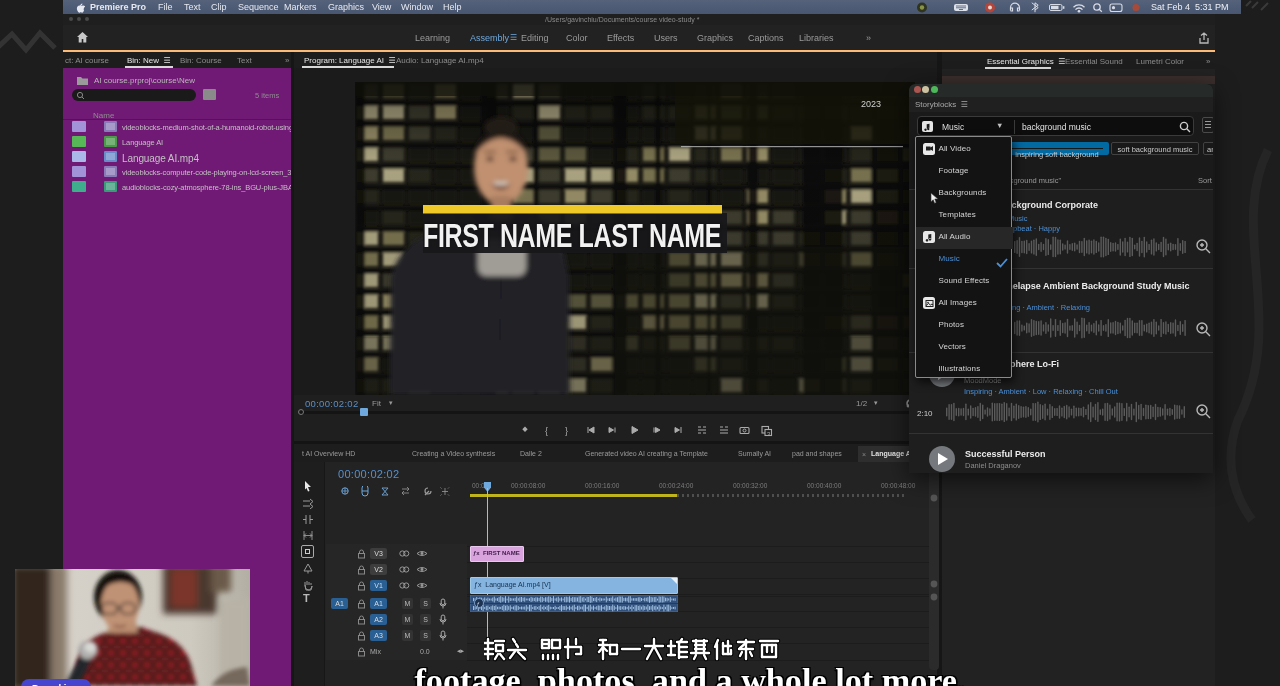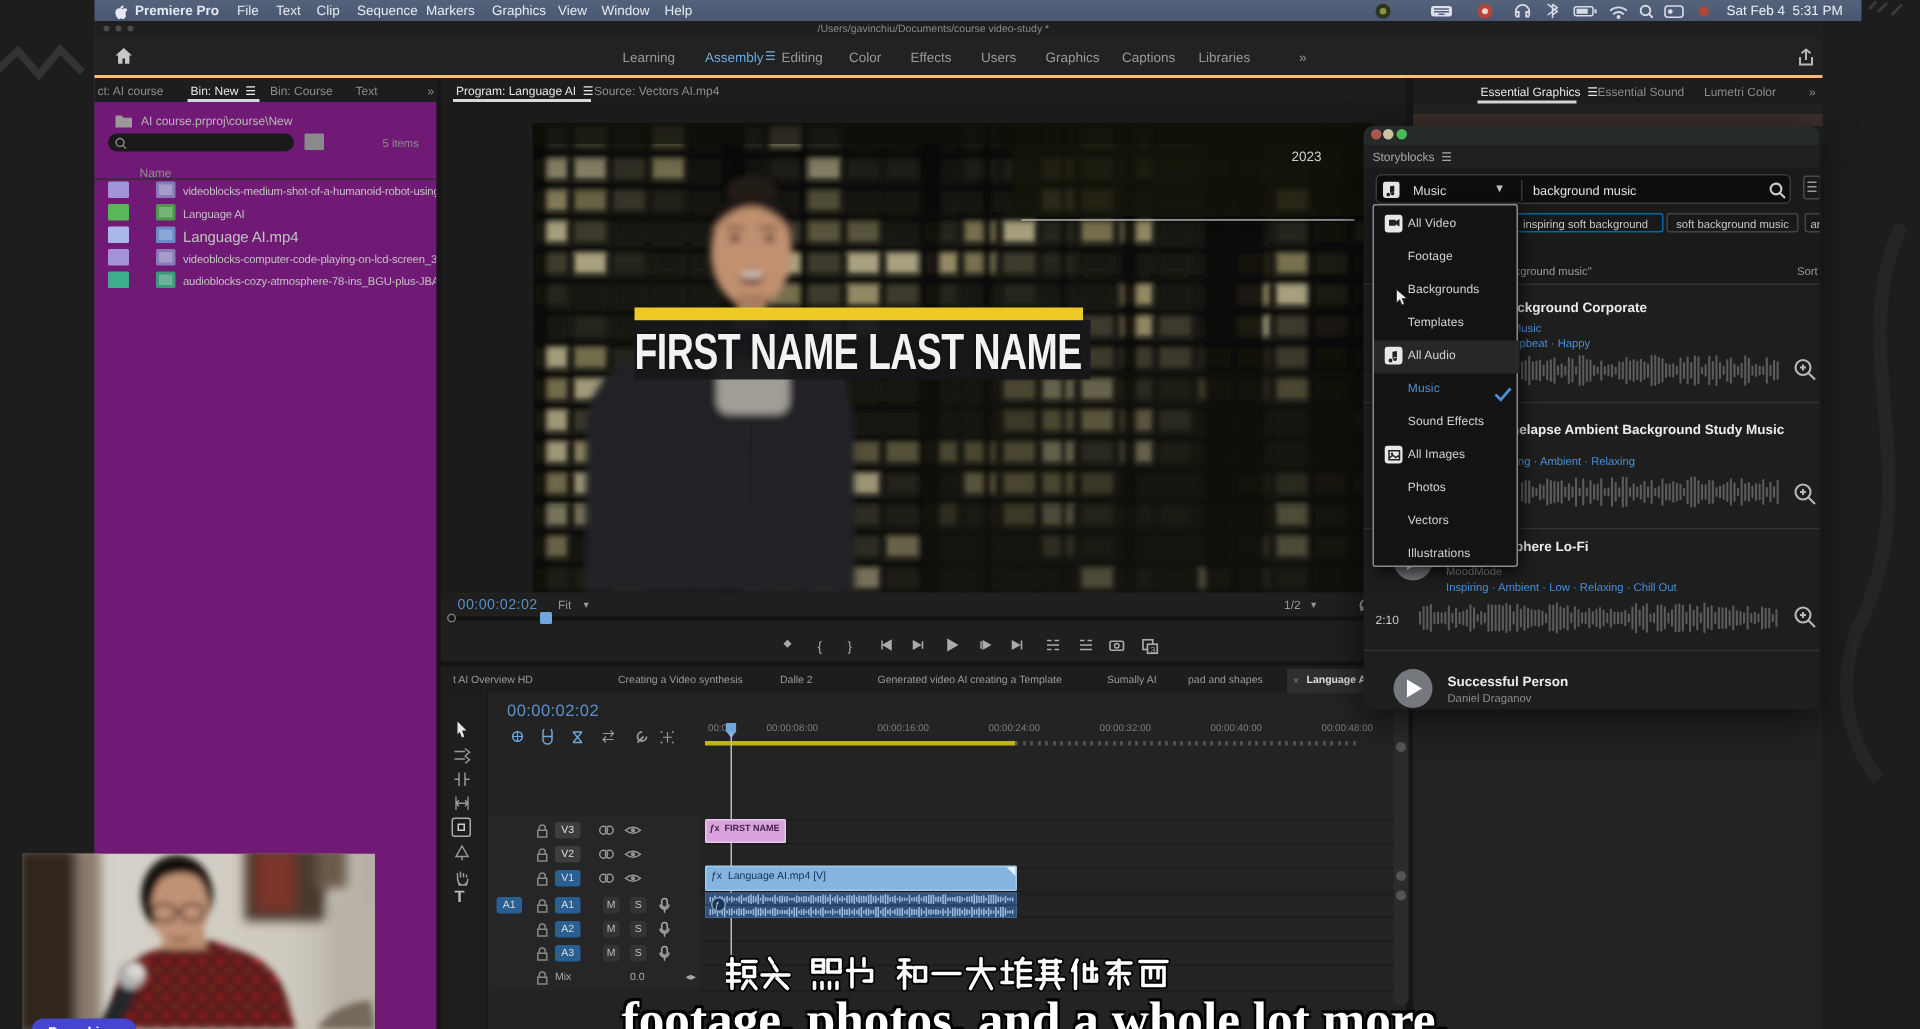--- a/index.html
+++ b/index.html
@@ -124,21 +124,21 @@
       <div style="position:absolute;left:2px;top:2px;width:9px;height:7px;background:rgba(255,255,255,0.25)"></div>
     </div>
 <span class="abs" style="left:59px;top:130.5px;font-size:7.5px;color:#c2c2c2;letter-spacing:-0.1px;white-space:nowrap">audioblocks-cozy-atmosphere-78-ins_BGU-plus-JBA-2</span>
 </div>
 <div class="abs" style="left:291px;top:52px;width:3px;height:634px;background:#161616"></div>
 
 <div class="abs" style="left:294px;top:52px;width:643px;height:392px;background:#1b1b1b;overflow:hidden;">
   <div class="abs" style="left:0;top:0;width:643px;height:16px;background:#1d1d1d;">
     <span class="abs" style="left:10px;top:4px;font-size:8px;color:#e6e6e6">Program: Language AI&nbsp; ☰</span>
     <div class="abs" style="left:8px;top:14px;width:92px;height:1.5px;background:#d8d8d8"></div>
-    <span class="abs" style="left:102px;top:4px;font-size:8px;color:#8d8d8d">Source: Vectors AI.mp4</span>
+    <span class="abs" style="left:102px;top:4px;font-size:8px;color:#8d8d8d">Audio: Language AI.mp4</span>
   </div>
 </div>
 
 <svg class="abs" style="left:355px;top:82px" width="560" height="313" viewBox="0 0 560 313">
 <defs>
 <filter id="b1" x="-5%" y="-5%" width="110%" height="110%">
         <feGaussianBlur stdDeviation="1.6"></feGaussianBlur>
       </filter>
 <filter id="b2" x="-15%" y="-15%" width="130%" height="130%">
         <feGaussianBlur stdDeviation="2.4"></feGaussianBlur>
@@ -1024,21 +1024,21 @@
     <svg class="abs" style="left:261px;top:4px" width="12" height="12">
         <circle cx="5" cy="5" r="3.6" stroke="#cccccc" stroke-width="1.4" fill="none"></circle>
         <path d="M7.8,7.8 L11,11" stroke="#cccccc" stroke-width="1.4"></path>
       </svg>
   </div>
   <div class="abs" style="left:293px;top:33px;width:12px;height:16px;border:1px solid #4a4a4a;border-radius:2px;">
     <div style="position:absolute;left:2px;top:3px;width:6px;height:1px;background:#999"></div>
     <div style="position:absolute;left:2px;top:6px;width:6px;height:1px;background:#999"></div>
     <div style="position:absolute;left:2px;top:9px;width:6px;height:1px;background:#999"></div>
   </div>
-  <div class="abs" style="left:96px;top:58px;width:104px;height:13px;border:1px solid #0369a1;border-radius:2px;background:#191919;color:#c8c8c8;font-size:7.5px;text-align:center;line-height:13px">inspiring soft background</div>
+  <div class="abs" style="left:96px;top:58px;width:104px;height:13px;border:6px solid #0369a1;border-radius:2px;background:#191919;color:#c8c8c8;font-size:7.5px;text-align:center;line-height:13px">inspiring soft background</div>
   <div class="abs" style="left:202px;top:58px;width:88px;height:13px;border:1px solid #424242;border-radius:2px;background:#191919;color:#c8c8c8;font-size:7.5px;text-align:center;line-height:13px">soft background music</div>
   <div class="abs" style="left:294px;top:58px;width:20px;height:13px;border:1px solid #424242;border-radius:2px;background:#191919;color:#c8c8c8;font-size:7.5px;padding-left:3px;line-height:13px">am</div>
   <span class="abs" style="left:48px;top:92px;font-size:7.5px;color:#9a9a9a">Results for "background music"</span>
   <span class="abs" style="left:289px;top:92px;font-size:7.5px;color:#9a9a9a">Sort</span>
   <div class="abs" style="left:0;top:105px;width:304px;height:1px;background:#333"></div>
   <div class="abs" style="left:0;top:184px;width:304px;height:1px;background:#333"></div>
   <div class="abs" style="left:0;top:268px;width:304px;height:1px;background:#333"></div>
   <div class="abs" style="left:0;top:349px;width:304px;height:1px;background:#333"></div>
 
 <div class="abs" style="left:0;top:106px;width:304px;height:78px;background:#1e1e1e">

